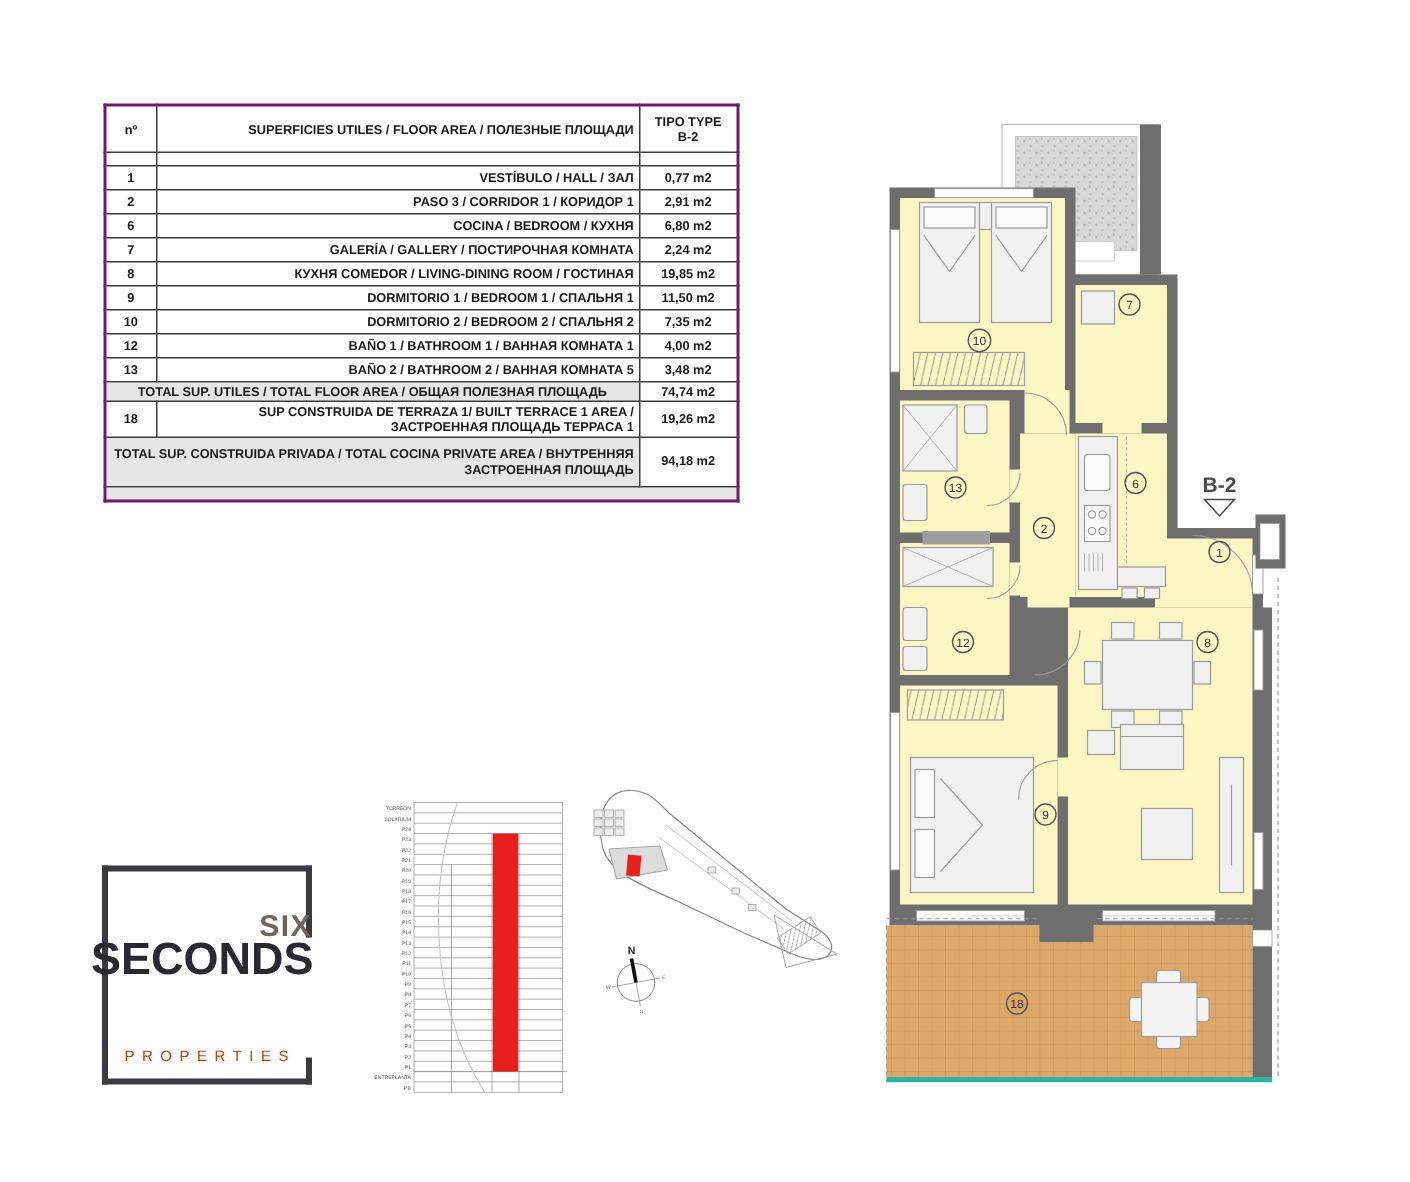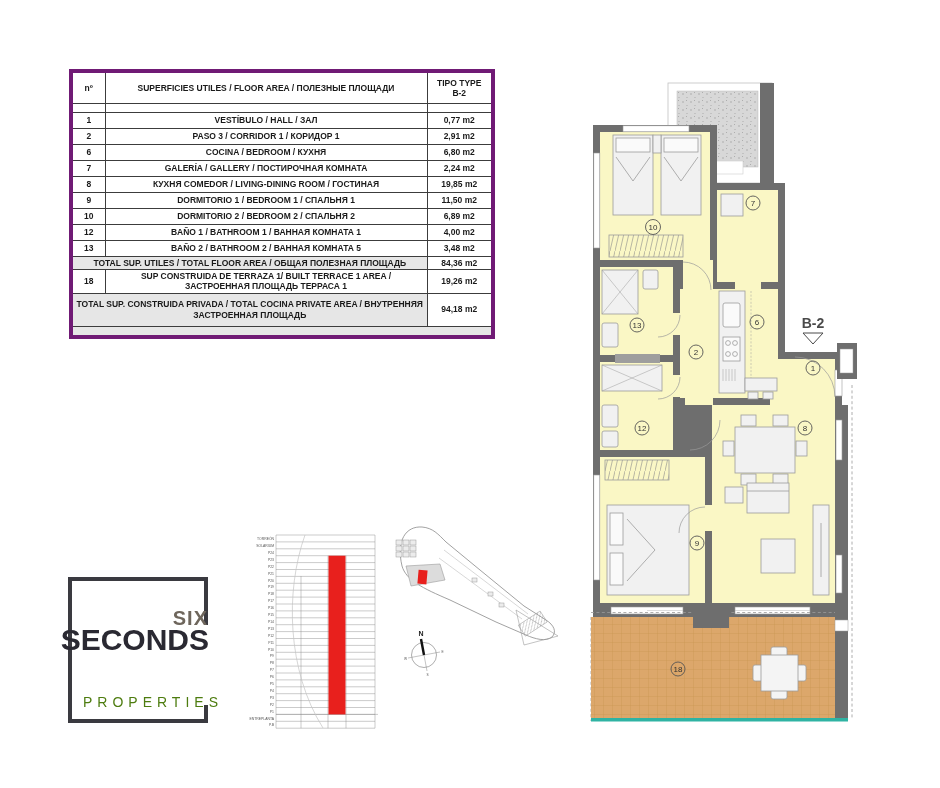--- a/index.html
+++ b/index.html
@@ -6,39 +6,39 @@
   #page{position:relative;width:940px;height:788px;background:#fff;overflow:hidden;
         font-family:"Liberation Sans", sans-serif;color:#1a1a1a;}
 
   
   .tblwrap{position:absolute;left:69px;top:69px;}
   .tbl2wrap{position:absolute;left:69px;top:377px;}
   table.area{border-collapse:collapse;table-layout:fixed;width:422px;
              font-size:8.5px;font-weight:bold;line-height:1.2;}
   table.area td{border:1px solid #3c3c3c;padding:1px 3px;vertical-align:middle;
                 overflow:hidden;}
-  table.area{border:4px solid #701a75;}
+  table.area{border:2px solid #701a75;}
   col.c-num{width:34px;} col.c-desc{width:322px;} col.c-val{width:66px;}
-  td.ctr{text-align:center;} td.lft{text-align:center;}
+  td.ctr{text-align:center;} td.lft{text-align:right;}
   tr.hdr td{height:28px;}
   tr.sp td{height:8px;padding:0;}
   tr.r td{height:13px;}
   tr.total td{background:#e6e6e6;}
   tr.total td.val{background:#fff;}
   tr.graysp td{background:#e6e6e6;height:8px;padding:0;}
 
   
   .logo{position:absolute;left:68px;top:577px;width:140px;height:146px;}
   .logo .bar{position:absolute;background:#3a3a40;}
   .logo .sixx{position:absolute;right:0;top:30px;font-weight:bold;font-size:20px;
               letter-spacing:1px;color:#6e665c;}
   .logo .seconds{position:absolute;right:-1px;top:46px;font-weight:bold;font-size:30px;
               letter-spacing:0px;color:#2a2932;}
-  .logo .props{position:absolute;left:15px;bottom:13px;font-size:14px;
-              letter-spacing:5px;color:#4d7c0f;}
+  .logo .props{position:absolute;left:15px;bottom:13px;font-size:10px;
+              letter-spacing:5px;color:#c2410c;}
 
   
   .fig{position:absolute;}
   svg{display:block;}
   .flabel{font-size:3.4px;fill:#555;text-anchor:end;font-family:"Liberation Sans",sans-serif;}
   .roomnum{font-size:8px;fill:#333;text-anchor:middle;font-family:"Liberation Sans",sans-serif;}
   .b2label{font-size:14px;font-weight:bold;fill:#4a4a4a;text-anchor:middle;}
   .ntxt{font-size:7px;fill:#222;text-anchor:middle;font-weight:bold;}
   .tinytxt{font-size:3.2px;fill:#555;text-anchor:middle;}
 </style>
@@ -94,35 +94,35 @@
             <td class="ctr">19,85 m2</td>
           </tr>
       <tr class="r">
             <td class="ctr">9</td>
             <td class="lft">DORMITORIO 1 / BEDROOM 1 / СПАЛЬНЯ 1</td>
             <td class="ctr">11,50 m2</td>
           </tr>
       <tr class="r">
             <td class="ctr">10</td>
             <td class="lft">DORMITORIO 2 / BEDROOM 2 / СПАЛЬНЯ 2</td>
-            <td class="ctr">6,89 m2</td>
+            <td class="ctr">7,35 m2</td>
           </tr>
       <tr class="r">
             <td class="ctr">12</td>
             <td class="lft">BAÑO 1 / BATHROOM 1 / ВАННАЯ КОМНАТА 1</td>
             <td class="ctr">4,00 m2</td>
           </tr>
       <tr class="r">
             <td class="ctr">13</td>
             <td class="lft">BAÑO 2 / BATHROOM 2 / ВАННАЯ КОМНАТА 5</td>
             <td class="ctr">3,48 m2</td>
           </tr>
       <tr class="total">
         <td colspan="2" class="ctr">TOTAL SUP. UTILES / TOTAL FLOOR AREA / ОБЩАЯ ПОЛЕЗНАЯ ПЛОЩАДЬ</td>
-        <td class="ctr val">84,36 m2</td>
+        <td class="ctr val">74,74 m2</td>
       </tr>
       <tr>
         <td class="ctr">18</td>
         <td class="lft">SUP CONSTRUIDA DE TERRAZA 1/ BUILT TERRACE 1 AREA / ЗАСТРОЕННАЯ ПЛОЩАДЬ ТЕРРАСА  1</td>
         <td class="ctr">19,26 m2</td>
       </tr>
       <tr class="total">
         <td colspan="2" class="lft" style="height:30px">TOTAL  SUP. CONSTRUIDA PRIVADA / TOTAL  COCINA PRIVATE AREA / ВНУТРЕННЯЯ ЗАСТРОЕННАЯ ПЛОЩАДЬ</td>
         <td class="ctr val">94,18 m2</td>
       </tr>

